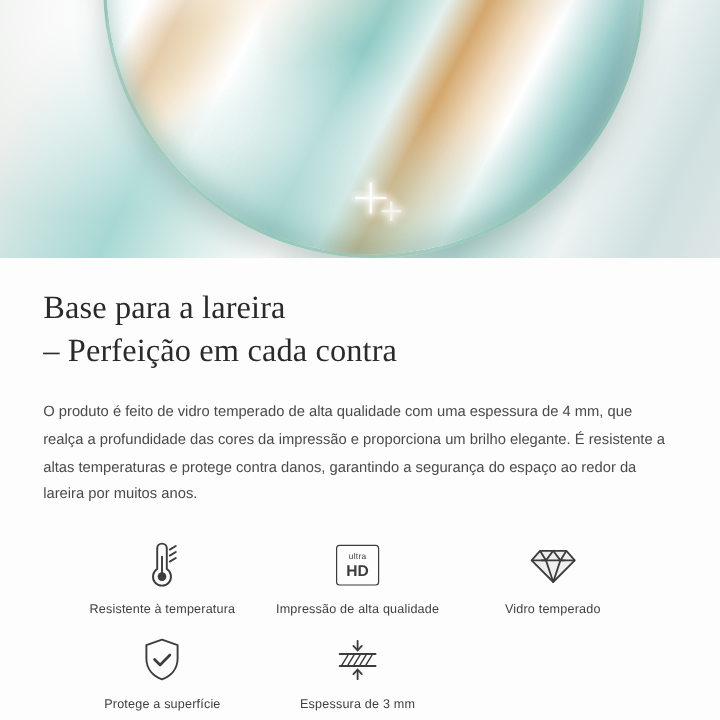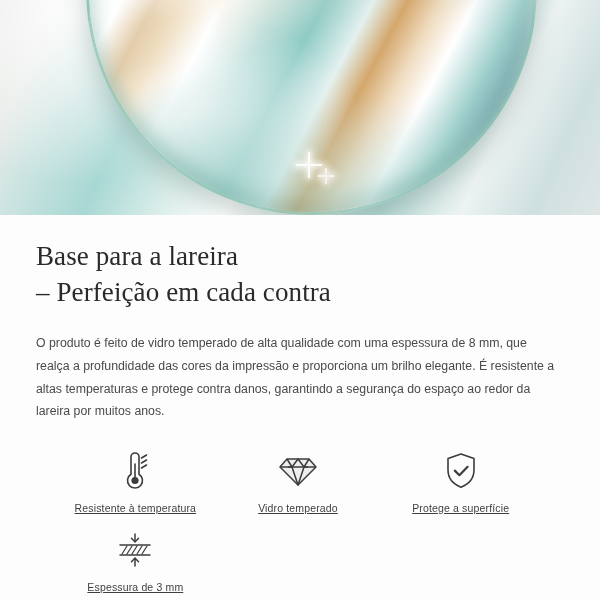--- a/index.html
+++ b/index.html
@@ -180,21 +180,20 @@
     display: flex;
     align-items: center;
     justify-content: center;
     color: #3c3c3c;
   }
   .feature-label {
     margin-top: 9px;
     font-size: 10.5px;
     color: #3f3f3f;
     letter-spacing: 0.15px;
-    text-decoration: underline;
   }
   .ultrahd-box {
     width: 34px;
     height: 32px;
     border: 1.6px solid #3c3c3c;
     border-radius: 3px;
     display: flex;
     flex-direction: column;
     align-items: center;
     justify-content: center;
@@ -228,38 +227,47 @@
     </div>
     <div class="sparkle sparkle-1"></div>
     <div class="sparkle sparkle-2"></div>
   </div>
 
   <div class="content">
     <h1 class="headline">
       <span>Base para a lareira</span>
       <span class="line2">– Perfeição em cada contra</span>
     </h1>
-    <p class="paragraph">O produto é feito de vidro temperado de alta qualidade com uma espessura de 8 mm, que realça a profundidade das cores da impressão e proporciona um brilho elegante. É resistente a altas temperaturas e protege contra danos, garantindo a segurança do espaço ao redor da lareira por muitos anos.</p>
+    <p class="paragraph">O produto é feito de vidro temperado de alta qualidade com uma espessura de 4 mm, que realça a profundidade das cores da impressão e proporciona um brilho elegante. É resistente a altas temperaturas e protege contra danos, garantindo a segurança do espaço ao redor da lareira por muitos anos.</p>
 
     <div class="features">
 
       <div class="feature">
         <div class="feature-icon">
           <svg width="36" height="42" viewBox="0 0 36 42" fill="none" stroke="#3c3c3c" stroke-width="1.6" stroke-linecap="round">
             <path d="M14 7a4 4 0 0 1 8 0v17.2a7.5 7.5 0 1 1-8 0z"></path>
             <line x1="18" y1="14" x2="18" y2="27"></line>
             <circle cx="18" cy="30.5" r="3.6" fill="#3c3c3c" stroke="none"></circle>
             <line x1="24.5" y1="8" x2="29.5" y2="5"></line>
             <line x1="24.5" y1="13" x2="29.5" y2="10"></line>
             <line x1="24.5" y1="18" x2="29.5" y2="15"></line>
           </svg>
         </div>
         <div class="feature-label">Resistente à temperatura</div>
       </div>
 
+      <div class="feature">
+        <div class="feature-icon">
+          <div class="ultrahd-box">
+            <span class="u1">ultra</span>
+            <span class="u2">HD</span>
+          </div>
+        </div>
+        <div class="feature-label">Impressão de alta qualidade</div>
+      </div>
 
       <div class="feature">
         <div class="feature-icon">
           <svg width="42" height="38" viewBox="0 0 42 38" fill="none" stroke="#3c3c3c" stroke-width="1.5" stroke-linejoin="round">
             <path d="M10 7h22l7 8-18 18L3 15z" fill="#3c3c3c" fill-opacity="0.08"></path>
             <path d="M3 15h36"></path>
             <path d="M10 7l5 8-4 0"></path>
             <path d="M32 7l-5 8 4 0"></path>
             <path d="M15 15l6 18 6-18"></path>
             <path d="M15 15l6-8 6 8"></path>

